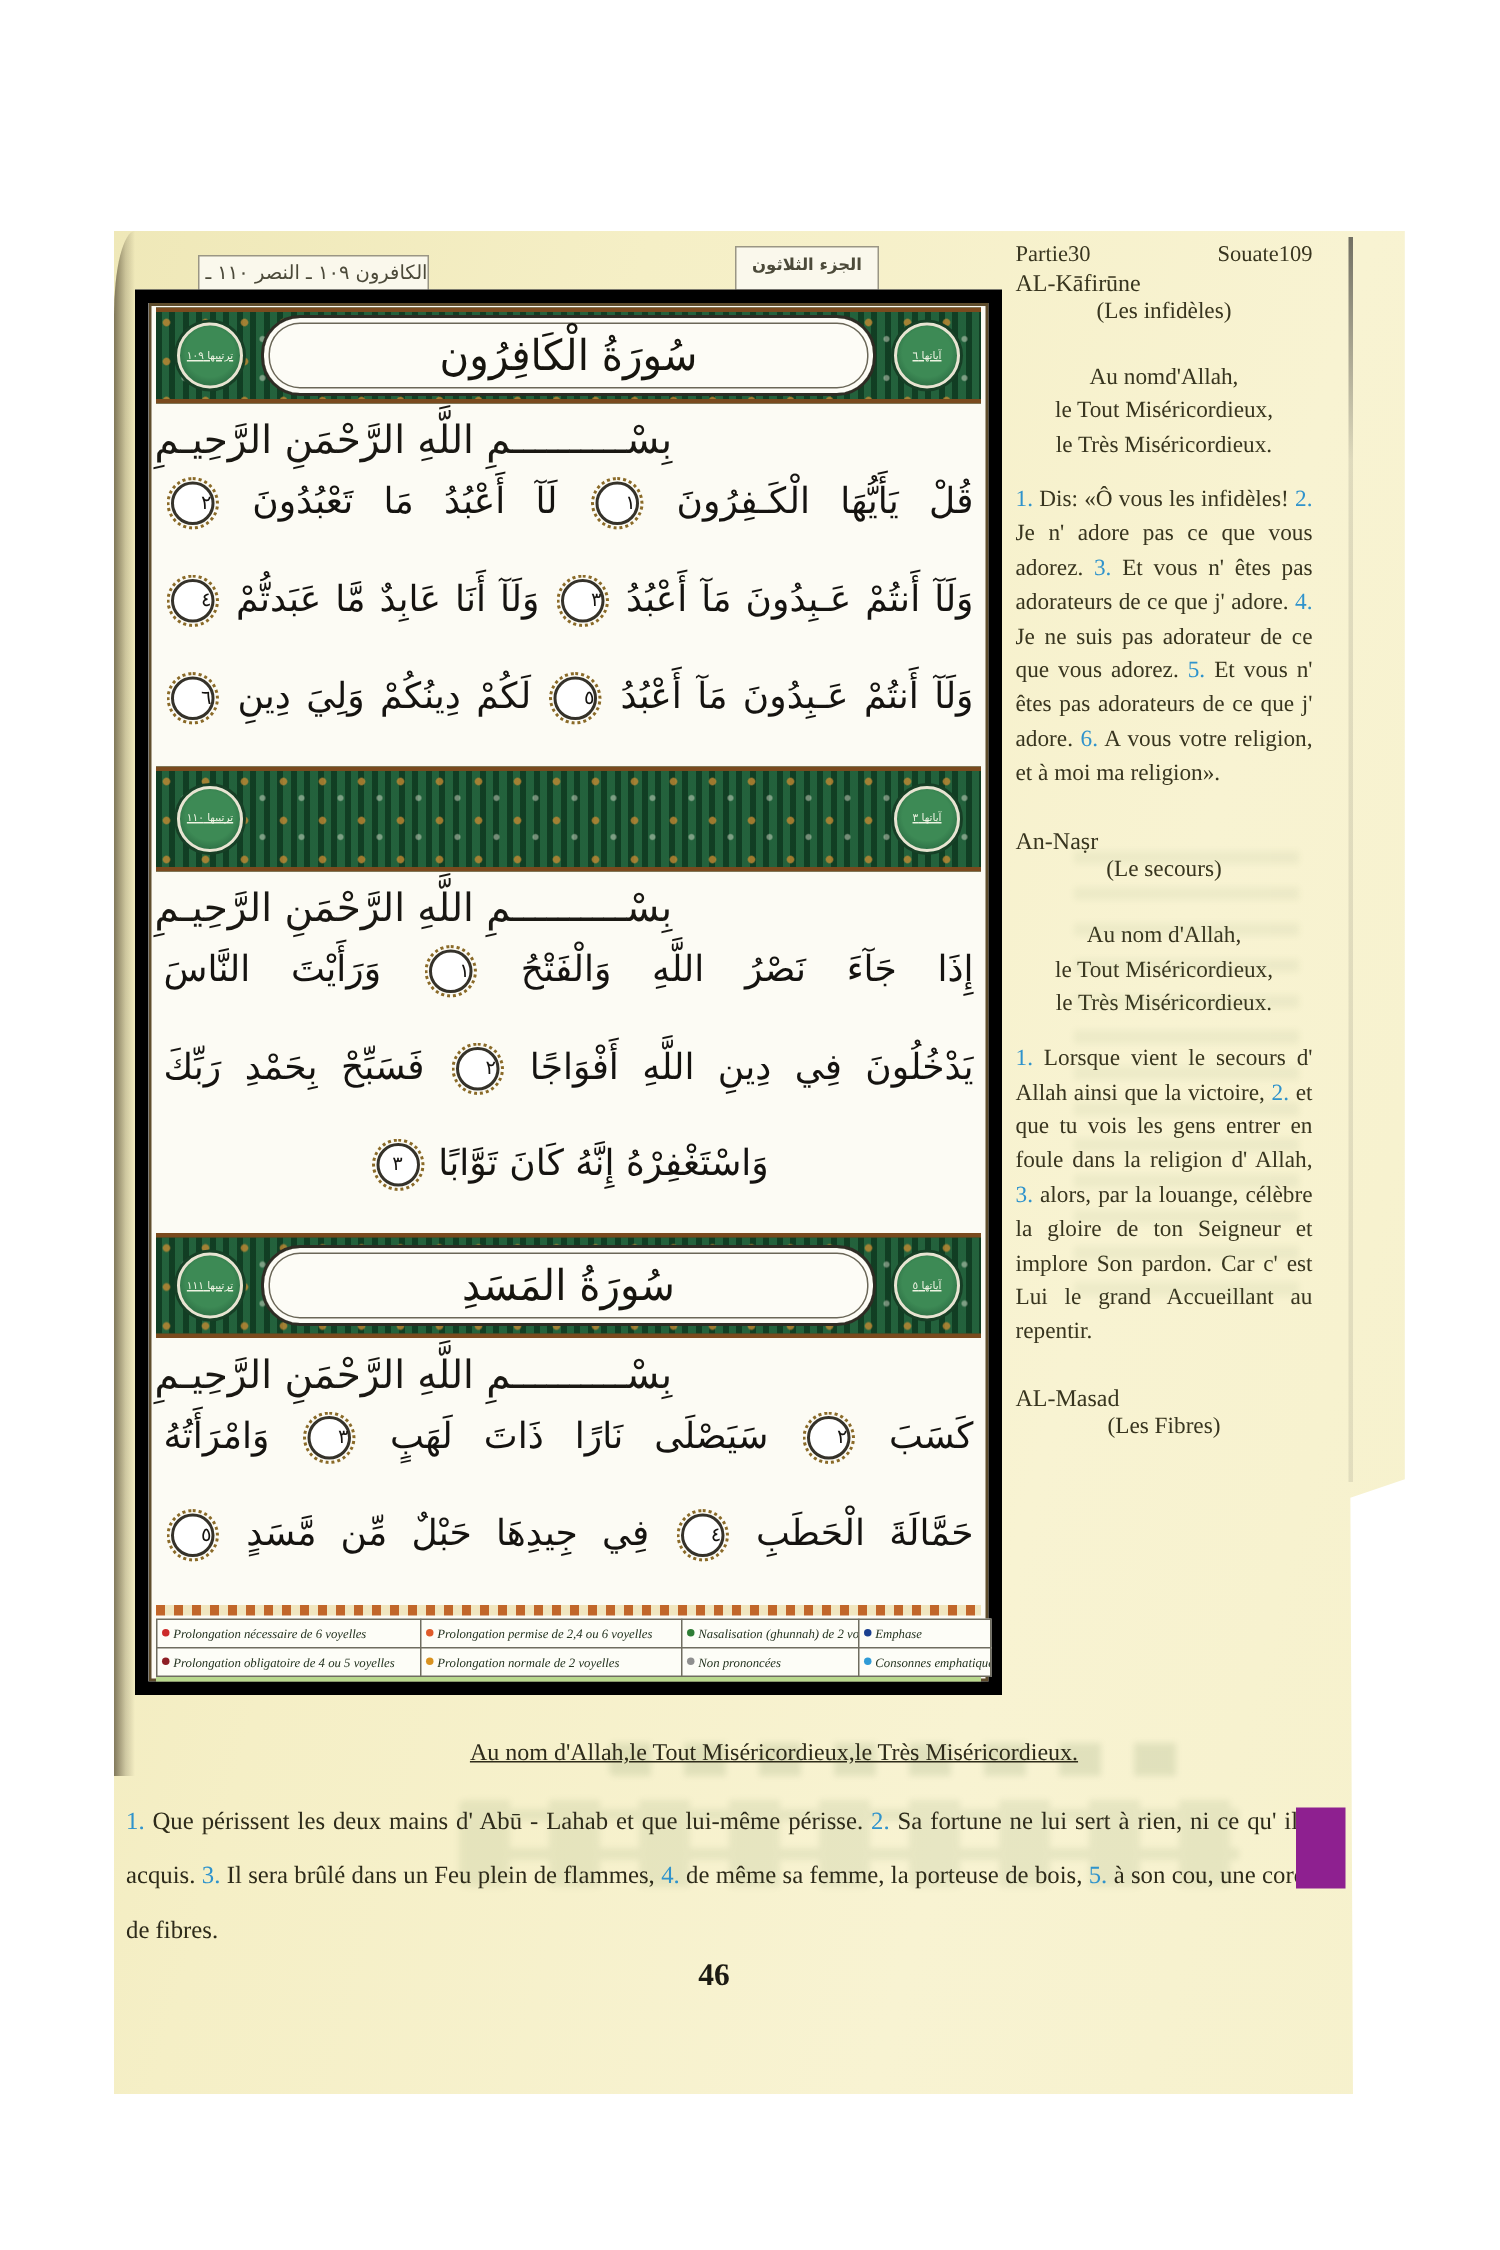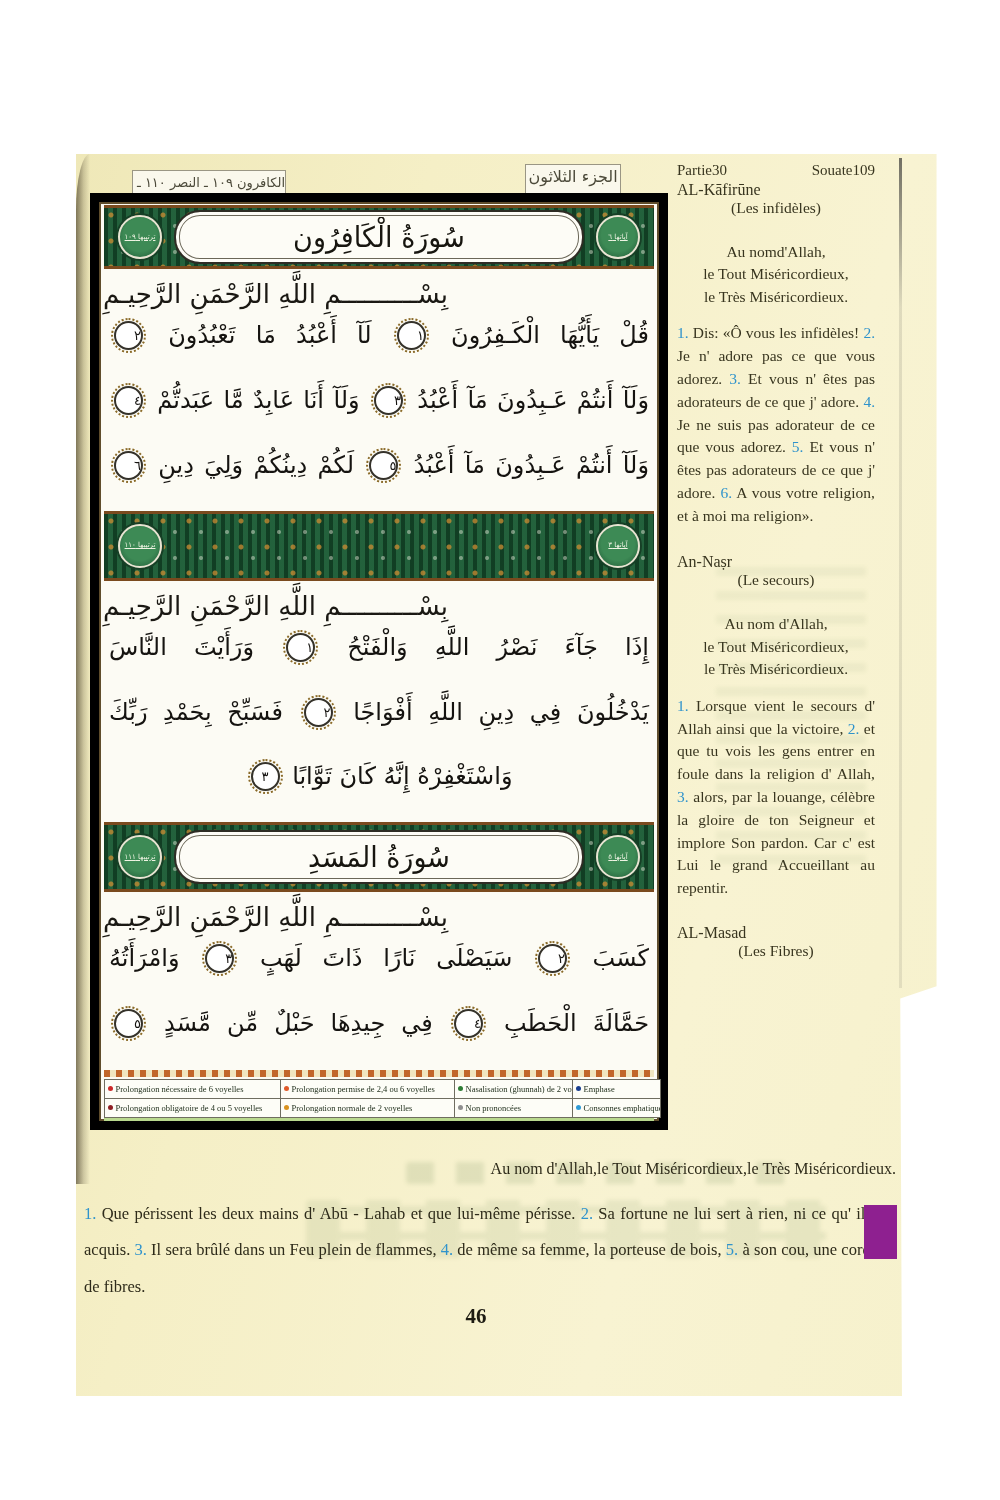--- a/index.html
+++ b/index.html
@@ -16,21 +16,21 @@
     background:linear-gradient(to right,rgba(35,25,8,.55),rgba(35,25,8,.18) 55%,rgba(35,25,8,0));
     border-top-left-radius:30px 120px;}
   .edge-right{position:absolute;right:38px;top:4px;width:3px;height:830px;
     background:linear-gradient(to bottom,rgba(40,40,40,.65),rgba(40,40,40,.12) 18%,rgba(40,40,40,.10));}
 
   
   .tab{position:absolute;background:#faf8ec;border:1px solid #9a9684;color:#4c4a3a;
     font-family:"DejaVu Sans",sans-serif;font-size:13px;line-height:24px;text-align:center;
     white-space:nowrap;overflow:hidden;direction:rtl;}
   .tab-left{left:56px;top:16px;width:152px;height:26px;}
-  .tab-right{left:449px;top:10px;width:94px;height:28px;font-size:16px;font-weight:normal;}
+  .tab-right{left:414px;top:10px;width:94px;height:28px;font-size:11px;font-weight:bold;}
 
   
   .quran-frame{position:absolute;left:14px;top:39px;width:578px;height:937px;
     box-sizing:border-box;border:9px solid;
     border-image:repeating-linear-gradient(45deg,#a2berror 0,#a06a28 0 5px,#e6d8a6 5px 8px,#8a3b1e 8px 12px,#e6d8a6 12px 15px,#4a6b33 15px 19px) 9;
     background:#fcfbf4;box-shadow:inset 0 0 0 2px #5f4d2c,inset 0 0 0 4px #fcfbf4;
     display:flex;flex-direction:column;}
   .frame-inner{display:flex;flex-direction:column;height:100%;padding:0 4px;box-sizing:border-box;}
 
   
@@ -66,39 +66,39 @@
     outline:2px dotted #8a6a28;outline-offset:1px;
     font-size:13px;letter-spacing:0;text-align:center;vertical-align:middle;margin:0 5px;}
 
   .panel-divider{flex:none;height:7px;margin:4px 1px 2px 1px;
     background:repeating-linear-gradient(90deg,#c1662a 0 6px,#f0e6c0 6px 12px);}
 
   
   .legend{flex:none;display:grid;grid-template-columns:176px 174px 118px 88px;
     border-bottom:4px solid #b9d98e;margin:0 1px;}
   .lcell{background:#fdfdf7;border:1px solid #6f6d60;margin:-0.5px;
-    display:flex;align-items:center;gap:3px;padding:1px 3px;height:16px;overflow:hidden;}
+    display:flex;align-items:center;gap:3px;padding:1px 3px;height:16px;overflow:hidden;font-style:italic;}
   .lcell span.lab{font-family:"Liberation Serif",serif;font-size:8.5px;color:#23321f;white-space:nowrap;}
   .dot{width:5px;height:5px;border-radius:50%;flex:none;}
 
   
   .fr-col{position:absolute;left:601px;top:8px;width:198px;color:#38351f;
     font-family:"Liberation Serif",serif;font-size:15.5px;}
   .fr-head{display:flex;justify-content:space-between;font-size:15px;margin-bottom:2px;}
   .fr-title{text-align:left;font-size:16px;margin-top:2px;}
   .fr-sub{text-align:center;font-size:15.5px;}
   .fr-bism{text-align:center;line-height:1.45;margin-top:24px;}
   .fr-para{text-align:justify;line-height:1.47;margin:14px 0 0 0;}
   .fr-col .seg-n,.footer-para .seg-n{color:#2f93cc;}
   .sp-a{margin-top:26px;}
   .sp-b{margin-top:24px;}
 
   
-  .footer-bism{position:absolute;left:60px;top:1006px;width:760px;text-align:right;
-    font-size:16px;color:#2e2b1a;}
+  .footer-bism{position:absolute;left:60px;top:1006px;width:760px;text-align:center;
+    font-size:16px;color:#2e2b1a;text-decoration:underline;}
   .footer-para{position:absolute;left:8px;top:1042px;width:794px;margin:0;
     font-size:16.5px;line-height:2.2;text-align:justify;color:#2e2b1a;}
   .page-number{position:absolute;left:0;top:1150px;width:800px;text-align:center;
     font-size:21px;font-weight:bold;color:#1d1b12;}
   .purple-mark{position:absolute;left:788px;top:1051px;width:33px;height:54px;background:#8e2090;}
 
   
   .ghost{position:absolute;filter:blur(2px);opacity:.14;border-radius:4px;pointer-events:none;}
   .g1{left:330px;top:1008px;width:400px;height:22px;
       background:repeating-linear-gradient(90deg,#5a7a46 0 28px,transparent 28px 50px);}

